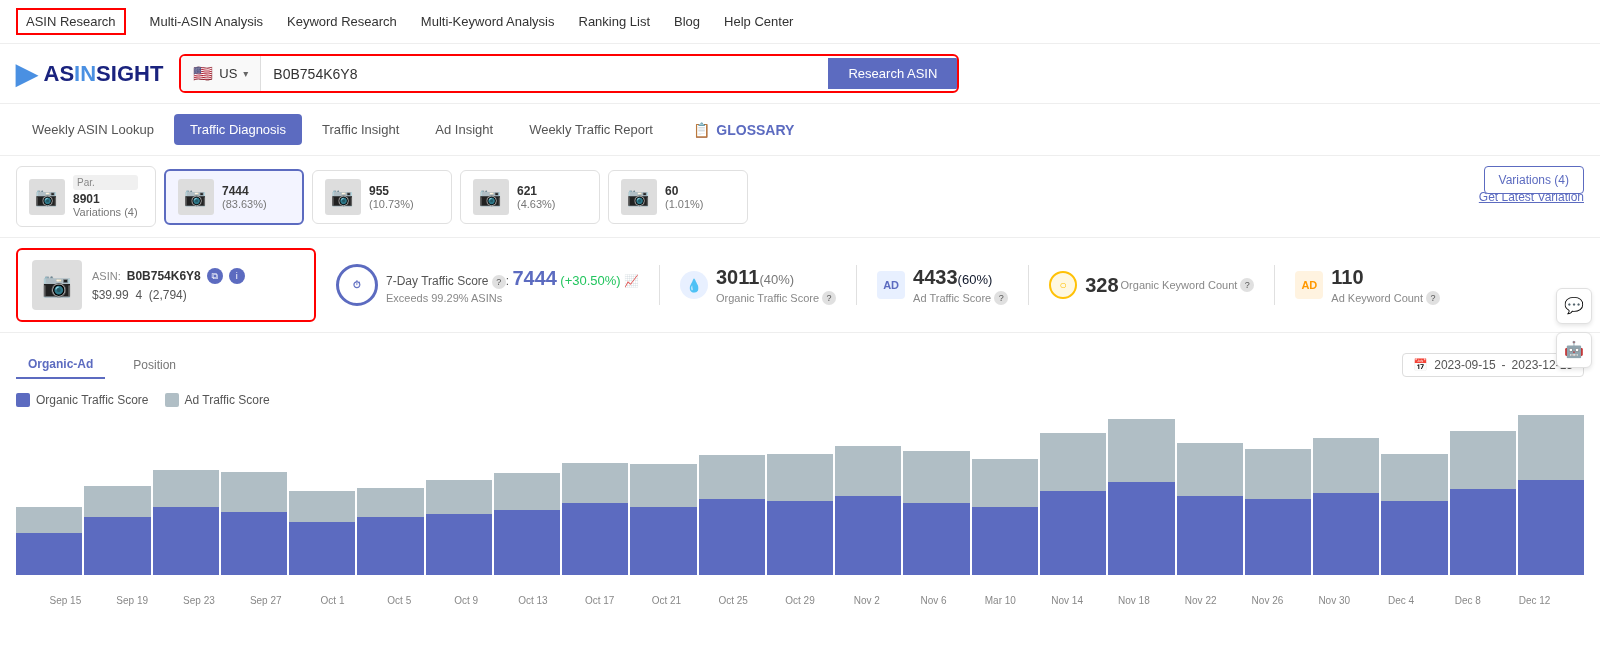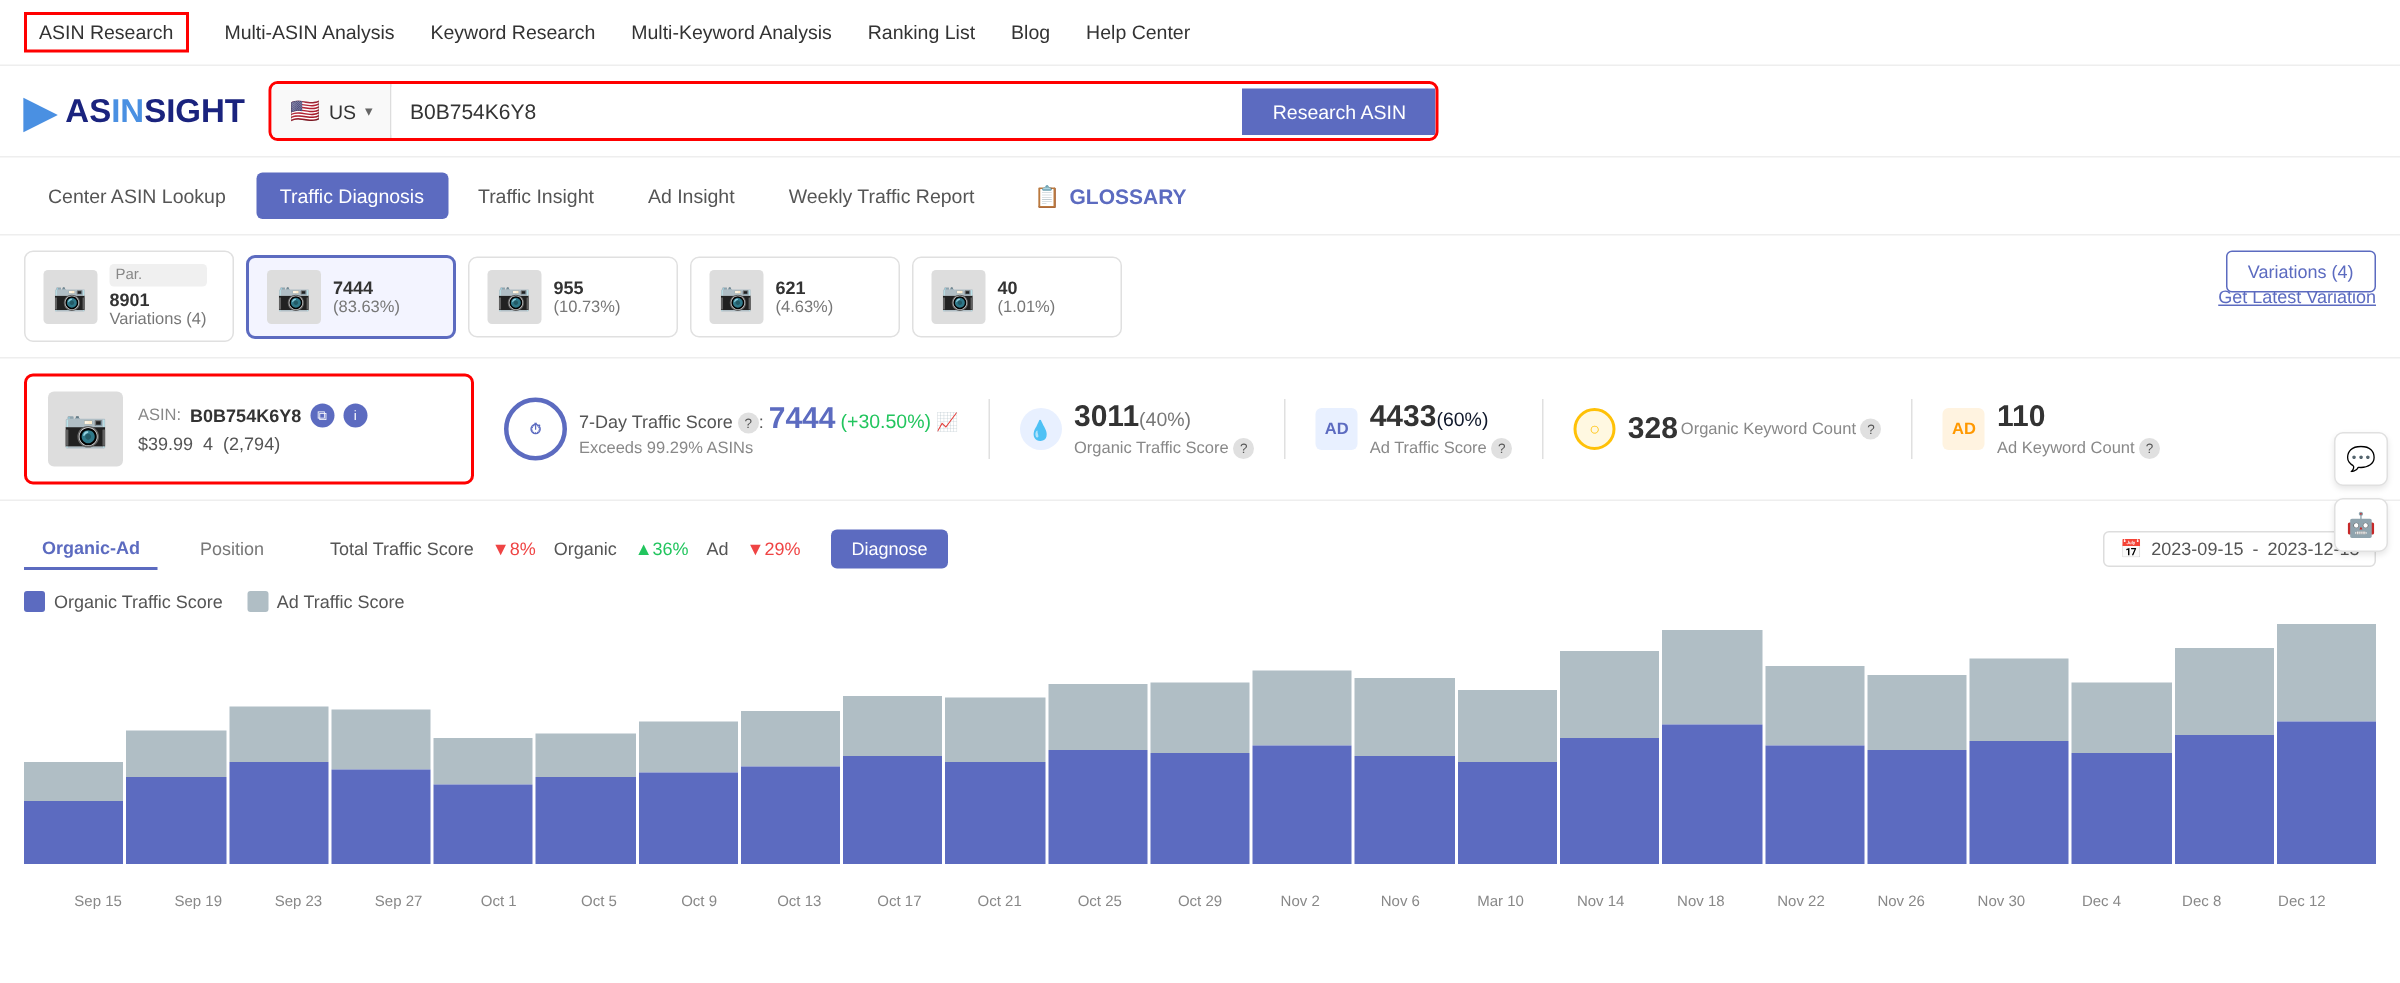--- a/index.html
+++ b/index.html
@@ -112,21 +112,21 @@
       <span class="flag">🇺🇸</span>
       <span class="country-label">US</span>
       <span class="chevron">▾</span>
     </div>
     <input class="asin-input" type="text" value="B0B754K6Y8" style="">
     <button class="research-btn">Research ASIN</button>
   </div>
 </header>
 
 <div class="tabs">
-  <span class="tab">Center ASIN Lookup</span>
+  <span class="tab">Weekly ASIN Lookup</span>
   <span class="tab active">Traffic Diagnosis</span>
   <span class="tab">Traffic Insight</span>
   <span class="tab">Ad Insight</span>
   <span class="tab">Weekly Traffic Report</span>
   <button class="glossary-btn">
     <span>📋</span>
     <span>GLOSSARY</span>
   </button>
 </div>
 
@@ -161,21 +161,21 @@
     <div class="var-card-img">📷</div>
     <div class="var-card-info">
       <span class="var-card-num">621</span>
       <span class="var-card-label">(4.63%)</span>
     </div>
   </div>
 
   <div class="var-card">
     <div class="var-card-img">📷</div>
     <div class="var-card-info">
-      <span class="var-card-num">40</span>
+      <span class="var-card-num">60</span>
       <span class="var-card-label">(1.01%)</span>
     </div>
   </div>
 
   <div style="flex:1;"></div>
   <div style="display:flex;flex-direction:column;align-items:flex-end;gap:6px;">
     <button class="variations-btn">Variations (4)</button>
     <span style="color:#5c6bc0;font-size:12px;cursor:pointer;text-decoration:underline;">Get Latest Variation</span>
   </div>
 </div>
@@ -268,29 +268,20 @@
       </span>
     </div>
   </div>
 </div>
 
 <div class="chart-section">
 
   <div class="chart-controls">
     <span class="tab-organic-ad">Organic-Ad</span>
     <span class="tab-position">Position</span>
-    <div class="traffic-summary">
-      <span>Total Traffic Score</span>
-      <span class="trend-down">▼8%</span>
-      <span>Organic</span>
-      <span class="trend-up">▲36%</span>
-      <span>Ad</span>
-      <span class="trend-down">▼29%</span>
-      <button class="diagnose-btn">Diagnose</button>
-    </div>
     <div class="date-range">
       <span>📅</span>
       <span>2023-09-15</span>
       <span> - </span>
       <span>2023-12-13</span>
     </div>
   </div>
 
   <div class="legend">
     <div class="legend-item">

